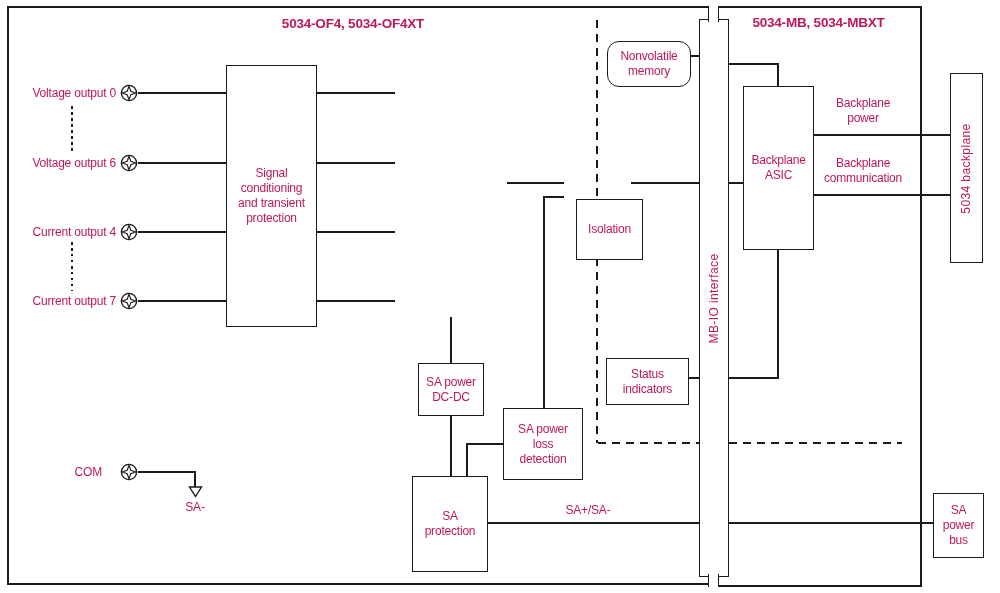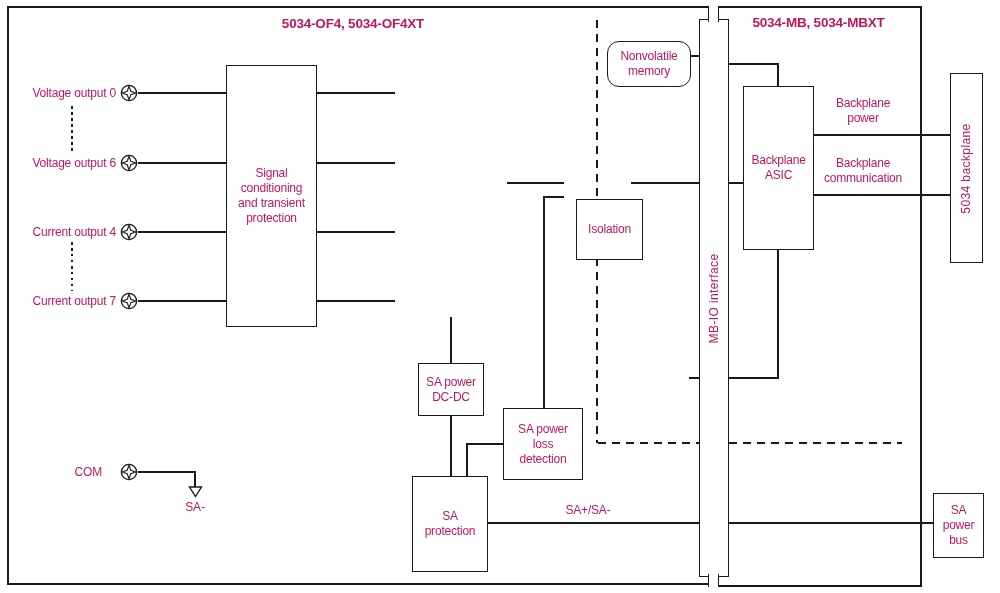--- a/index.html
+++ b/index.html
@@ -125,20 +125,22 @@
 
   <div class="block" style="left:226px;top:65px;width:91px;height:262px;"><span>Signal
 conditioning
 and transient
 protection</span></div>
   <div class="block" style="left:576px;top:154px;width:67px;height:61px;margin-top:45px;"><span>Isolation</span></div>
   <div class="block" style="left:607px;top:41px;width:84px;height:46px;border-radius:12px;"><span>Nonvolatile
 memory</span></div>
   <div class="block" style="left:743px;top:86px;width:71px;height:164px;"><span>Backplane
 ASIC</span></div>
+  <div class="block" style="left:606px;top:358px;width:83px;height:47px;"><span>Status
+indicators</span></div>
   <div class="block" style="left:418px;top:363px;width:66px;height:53px;"><span>SA power
 DC-DC</span></div>
   <div class="block" style="left:503px;top:408px;width:80px;height:72px;"><span>SA power
 loss
 detection</span></div>
   <div class="block" style="left:412px;top:476px;width:76px;height:96px;"><span>SA
 protection</span></div>
   <div class="block" style="left:950px;top:73px;width:33px;height:190px;"><span class="rot-label">5034 backplane</span></div>
   <div class="block" style="left:933px;top:493px;width:51px;height:65px;"><span>SA
 power

